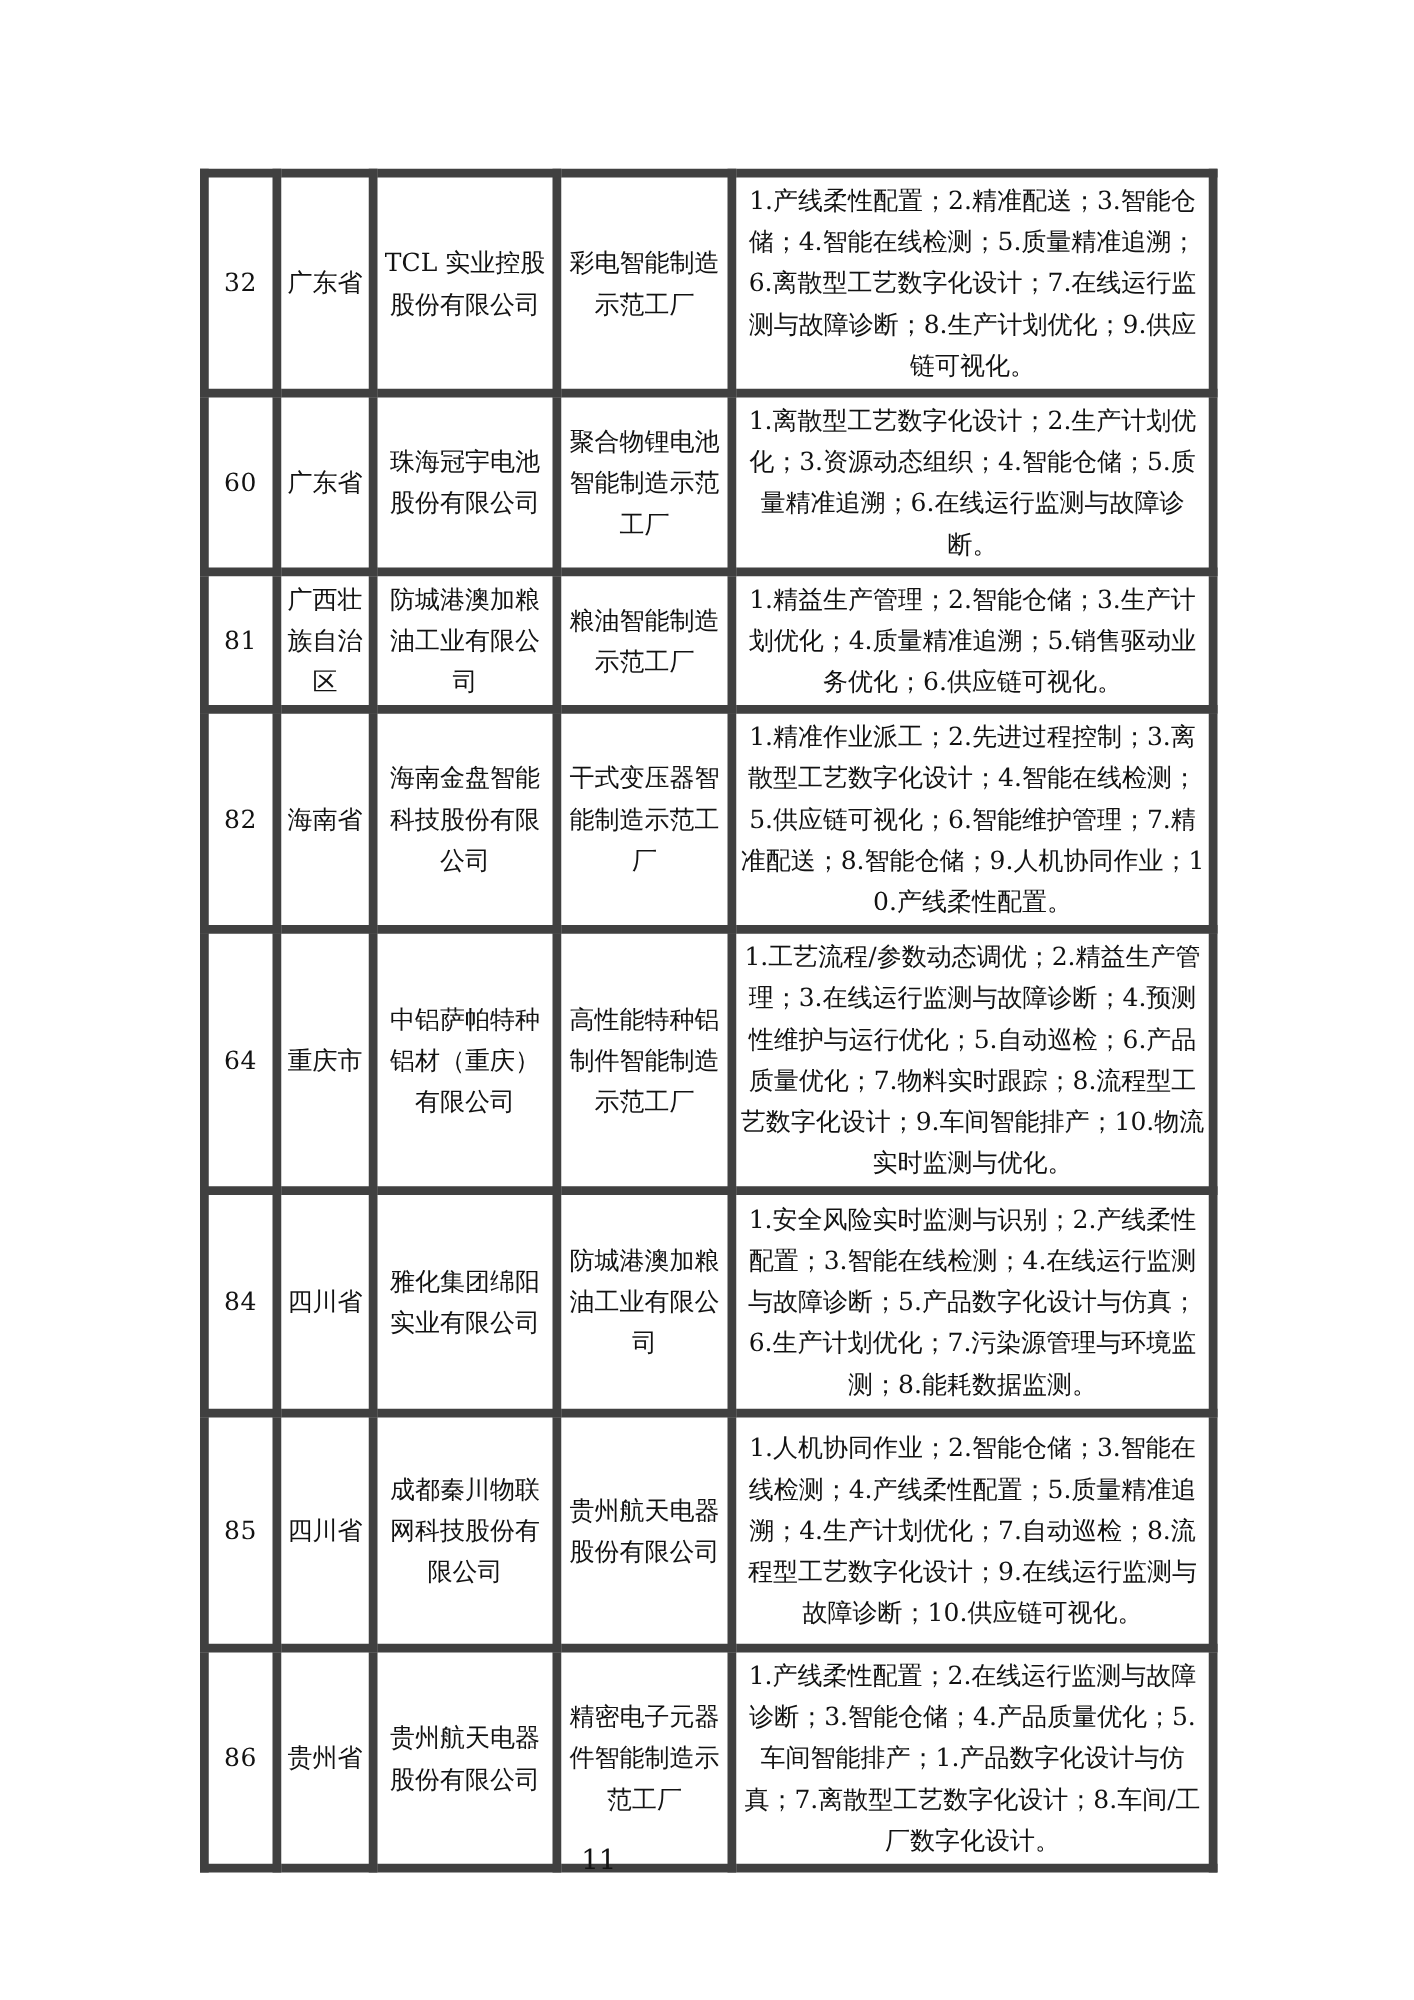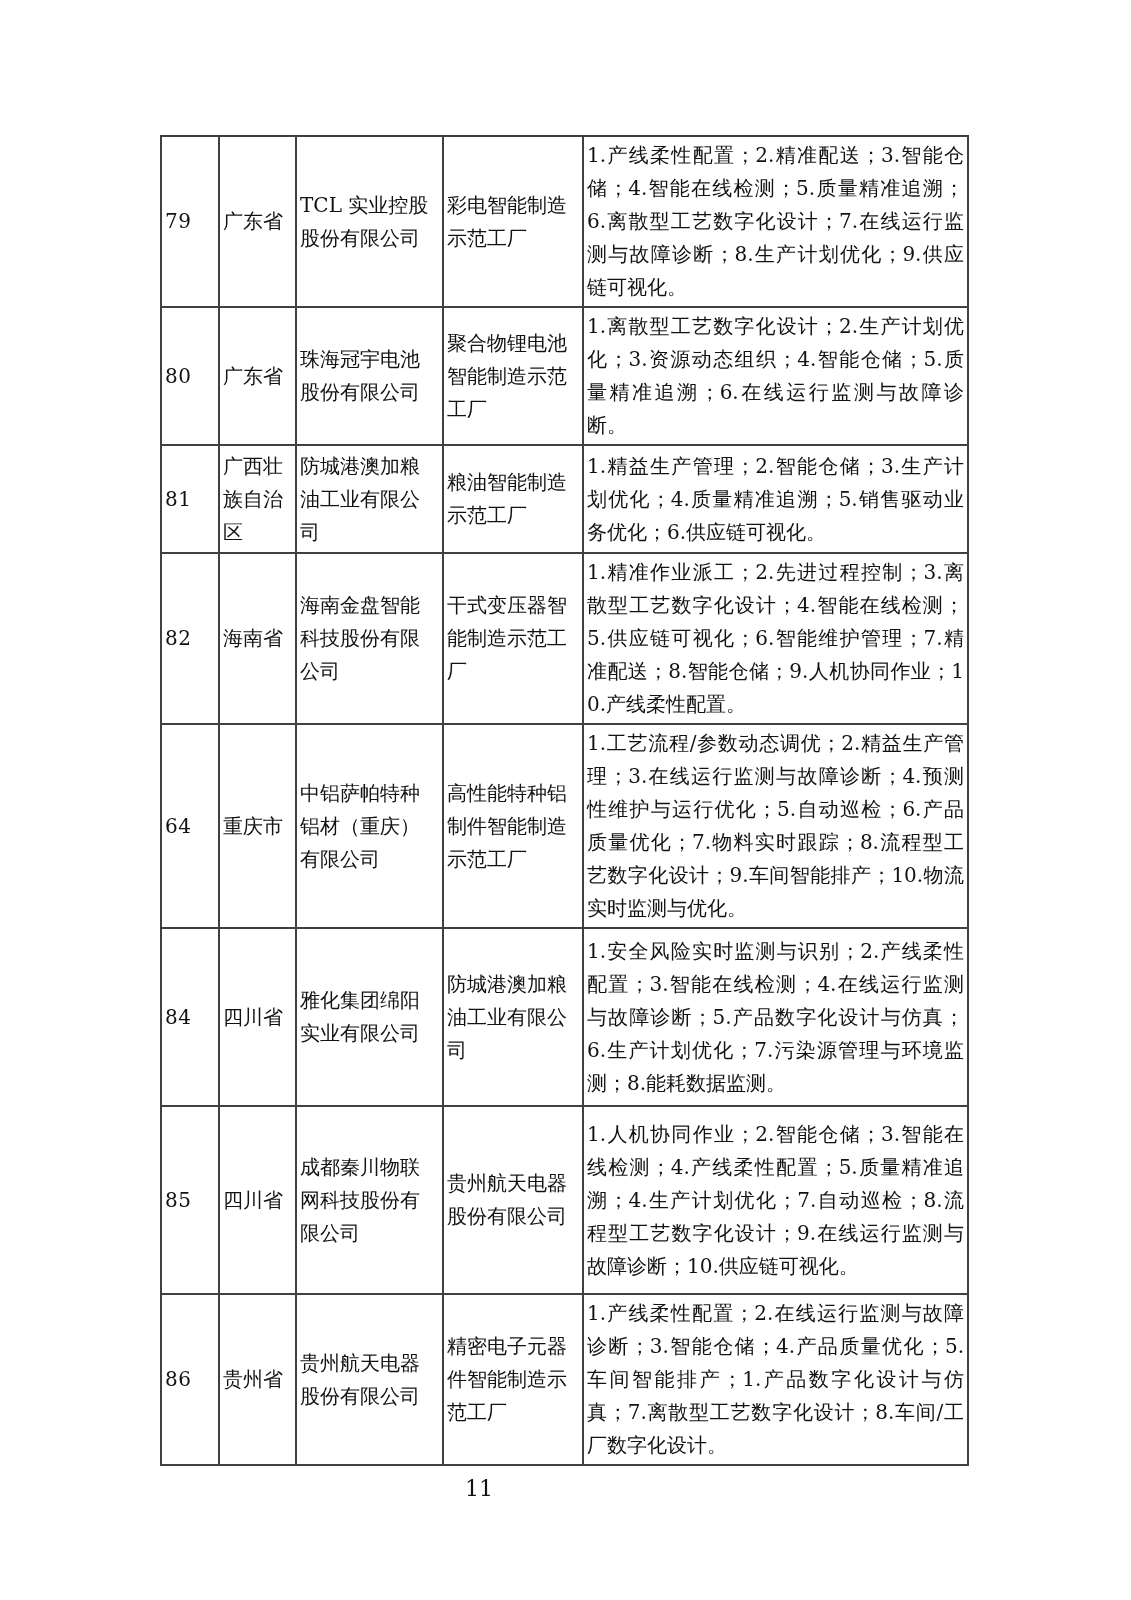--- a/index.html
+++ b/index.html
@@ -22,23 +22,24 @@
   }
   table.factories {
     position: absolute;
     left: 160px;
     top: 135px;
     width: 807px;
     border-collapse: collapse;
     table-layout: fixed;
   }
   table.factories td {
-    border: 2px solid #404040;
+    border: 7px solid #404040;
     font-size: 20px;
     line-height: 33px;
+    text-align: center;
     vertical-align: middle;
     padding: 2px 3px;
     overflow: hidden;
     word-break: break-all;
   }
   td.c-index   { letter-spacing: 0.5px; }
   td.c-scen {
     text-align: justify;
     padding: 4px 8px 4px 8px;
     line-height: 34px;
@@ -61,28 +62,28 @@
   <table class="factories">
     <colgroup>
       <col style="width:58px">
       <col style="width:77px">
       <col style="width:147px">
       <col style="width:140px">
       <col style="width:385px">
     </colgroup>
     <tbody>
       <tr style="height:153px">
-        <td class="c-index">79</td>
+        <td class="c-index">32</td>
         <td class="c-prov">广东省</td>
         <td class="c-comp">TCL 实业控股股份有限公司</td>
         <td class="c-fact">彩电智能制造示范工厂</td>
         <td class="c-scen">1.产线柔性配置；2.精准配送；3.智能仓储；4.智能在线检测；5.质量精准追溯；6.离散型工艺数字化设计；7.在线运行监测与故障诊断；8.生产计划优化；9.供应链可视化。</td>
       </tr>
       <tr style="height:112px">
-        <td class="c-index">80</td>
+        <td class="c-index">60</td>
         <td class="c-prov">广东省</td>
         <td class="c-comp">珠海冠宇电池股份有限公司</td>
         <td class="c-fact">聚合物锂电池智能制造示范工厂</td>
         <td class="c-scen">1.离散型工艺数字化设计；2.生产计划优化；3.资源动态组织；4.智能仓储；5.质量精准追溯；6.在线运行监测与故障诊断。</td>
       </tr>
       <tr style="height:108px">
         <td class="c-index">81</td>
         <td class="c-prov">广西壮族自治区</td>
         <td class="c-comp">防城港澳加粮油工业有限公司</td>
         <td class="c-fact">粮油智能制造示范工厂</td>

